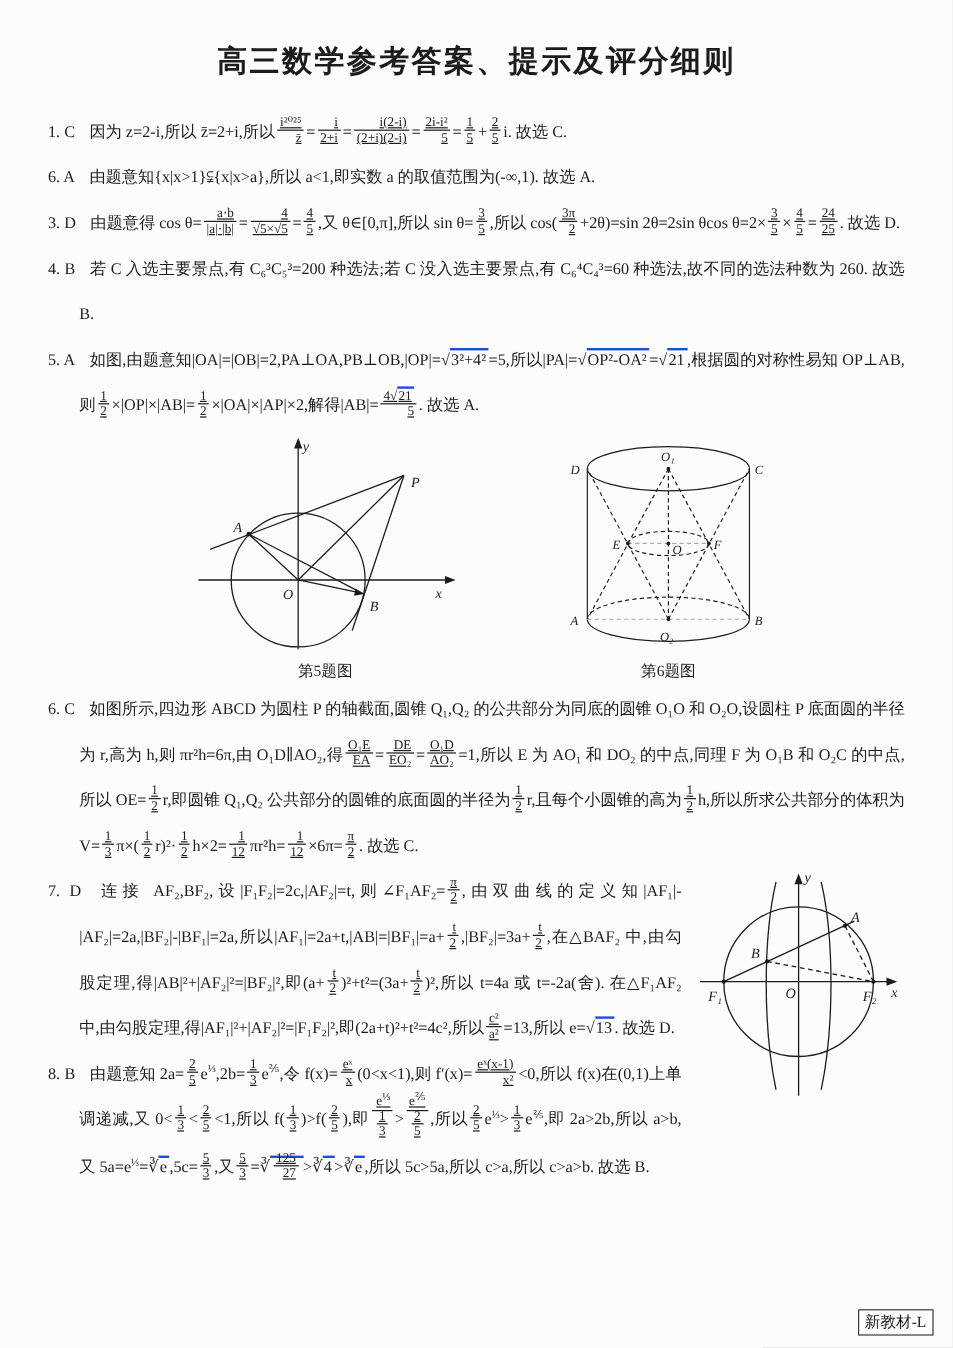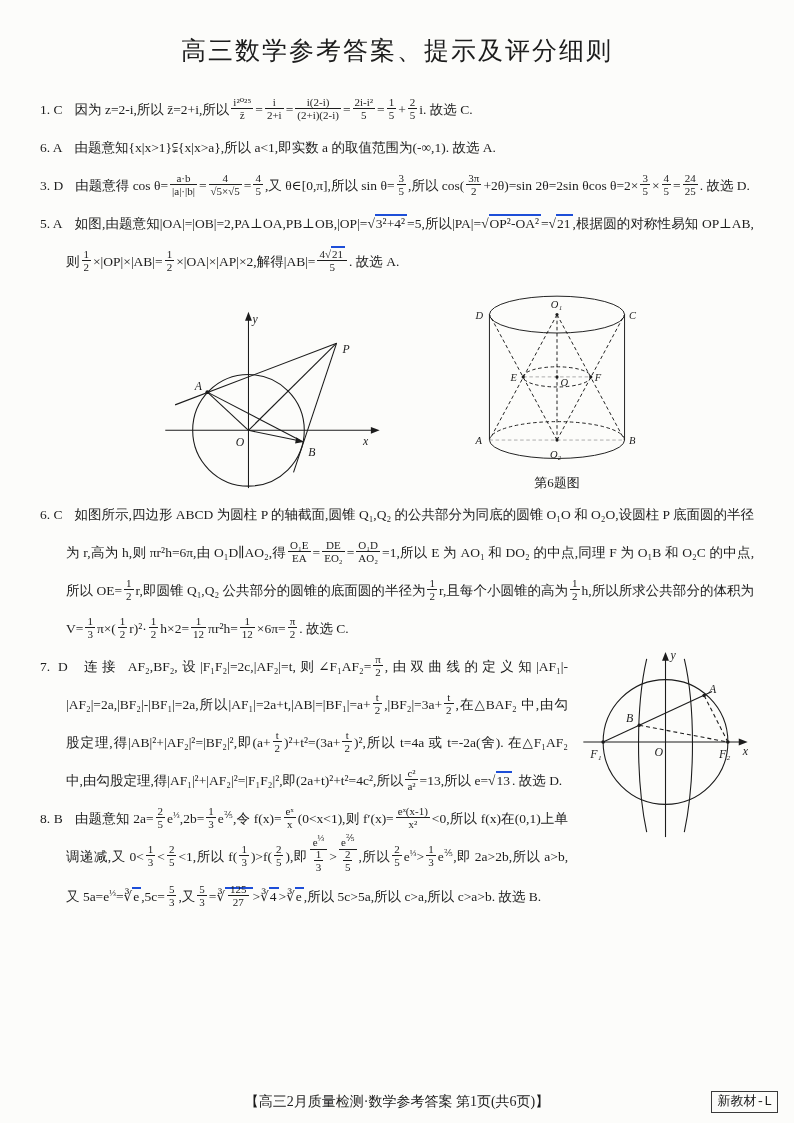--- a/index.html
+++ b/index.html
@@ -1,45 +1,45 @@
 <!DOCTYPE html>
 <html><head>
 <meta charset="utf-8">
 <style>
   html,body{margin:0;padding:0;background:#d9d9d9;}
   .page{width:794px;height:1123px;margin:0 auto;background:#fcfcfa;position:relative;
         overflow:hidden;color:#1c1c1c;
         font-family:"Liberation Serif","DejaVu Serif",serif;}
   .inner{padding:24px 40px 0 40px;}
-  .title{font-family:"Liberation Sans","DejaVu Sans",sans-serif;font-weight:normal;
+  .title{font-family:"Liberation Sans","DejaVu Sans",sans-serif;font-weight:bold;
          font-size:25px;text-align:center;margin:10px 0 24px 0;letter-spacing:2px;}
   .sol{font-size:13.5px;line-height:38px;padding-left:26px;text-indent:-26px;
        text-align:justify;}
   .sid{margin-right:12px;white-space:nowrap;}
   
-  .fr{display:inline-block;vertical-align:middle;text-align:center;font-size:11px;
-      line-height:1.15;margin:0 2px;transform:translateY(-2px);text-indent:0;}
+  .fr{display:inline-block;vertical-align:middle;text-align:right;font-size:11px;
+      line-height:1.15;margin:0 2px;transform:translateY(-2px);text-indent:0;text-decoration:underline;}
   .fn{display:block;border-bottom:1px solid #1c1c1c;padding:0 2px;}
   .fd{display:block;padding:0 2px;}
   .sq{white-space:nowrap;}
   .rb{border-top:2px solid #1d4ed8;padding:0 2px 0 1px;}
   sup{font-size:9px;line-height:0;}
   
   .figrow{display:flex;justify-content:center;align-items:flex-end;gap:80px;
           margin:2px 0 4px 0;}
   .figbox{text-align:center;}
   .figcap{font-size:13px;line-height:18px;margin-top:5px;font-style:normal;}
   .fig7wrap{float:right;width:176px;margin:-2px 0 0 10px;}
   svg{display:block;margin:0 auto;}
   svg text{font-size:12px;font-style:italic;fill:#1c1c1c;
            font-family:"Liberation Serif","DejaVu Serif",serif;}
   .footer{position:absolute;left:0;width:100%;bottom:12px;text-align:center;
           font-size:14px;}
   .ftag{position:absolute;right:16px;bottom:10px;border:1px solid #3a3a3a;
-        padding:0 5px;font-size:13px;line-height:20px;font-family:Liberation Mono, monospace;}
+        padding:0 5px;font-size:13px;line-height:20px;}
 </style>
 </head>
 <body>
 
 <div class="page">
   <div class="inner">
 
     <h1 class="title">高三数学参考答案、提示及评分细则</h1>
 
     <div>
@@ -49,20 +49,23 @@
       </div>
 
       <div class="sol">
         <span class="sid">6. A</span><span class="mth">由题意知{x|x&gt;1}⫋{x|x&gt;a},所以 a&lt;1,即实数 a 的取值范围为(-∞,1). 故选 A.</span>
       </div>
 
       <div class="sol">
         <span class="sid">3. D</span><span class="mth">由题意得 cos θ=<span class="fr"><span class="fn">a·b</span><span class="fd">|a|·|b|</span></span>=<span class="fr"><span class="fn">4</span><span class="fd">√5×√5</span></span>=<span class="fr"><span class="fn">4</span><span class="fd">5</span></span>,又 θ∈[0,π],所以 sin θ=<span class="fr"><span class="fn">3</span><span class="fd">5</span></span>,所以 cos(<span class="fr"><span class="fn">3π</span><span class="fd">2</span></span>+2θ)=sin 2θ=2sin θcos θ=2×<span class="fr"><span class="fn">3</span><span class="fd">5</span></span>×<span class="fr"><span class="fn">4</span><span class="fd">5</span></span>=<span class="fr"><span class="fn">24</span><span class="fd">25</span></span>. 故选 D.</span>
       </div>
 
+      <div class="sol">
+        <span class="sid">4. B</span><span class="mth">若 C 入选主要景点,有 C₆³C₅³=200 种选法;若 C 没入选主要景点,有 C₆⁴C₄³=60 种选法,故不同的选法种数为 260. 故选 B.</span>
+      </div>
 
       <div class="sol">
         <span class="sid">5. A</span><span class="mth">如图,由题意知|OA|=|OB|=2,PA⊥OA,PB⊥OB,|OP|=<span class="sq"><span class="rs">√</span><span class="rb">3²+4²</span></span>=5,所以|PA|=<span class="sq"><span class="rs">√</span><span class="rb">OP²-OA²</span></span>=<span class="sq"><span class="rs">√</span><span class="rb">21</span></span>,根据圆的对称性易知 OP⊥AB,则<span class="fr"><span class="fn">1</span><span class="fd">2</span></span>×|OP|×|AB|=<span class="fr"><span class="fn">1</span><span class="fd">2</span></span>×|OA|×|AP|×2,解得|AB|=<span class="fr"><span class="fn">4<span class="sq"><span class="rs">√</span><span class="rb">21</span></span></span><span class="fd">5</span></span>. 故选 A.</span>
       </div>
 
       <div class="figrow">
 
         <div class="figbox">
           <svg width="240" height="186" viewBox="0 0 240 190">
             <g stroke="#1c1c1c" stroke-width="1.1" fill="none">
@@ -82,20 +85,21 @@
               <polygon points="153,139 144.6,140.4 145.8,134.2"></polygon>
               <circle cx="55" cy="88" r="2"></circle>
             </g>
             <text x="101" y="17">y</text>
             <text x="214" y="142">x</text>
             <text x="84" y="143">O</text>
             <text x="42" y="86">A</text>
             <text x="158" y="153">B</text>
             <text x="193" y="48">P</text>
           </svg>
+          <div class="figcap">第5题图</div>
         </div>
 
         <div class="figbox">
           <svg width="172" height="186" viewBox="0 0 196 212">
             <g stroke="#1c1c1c" stroke-width="1.1" fill="none">
               <ellipse cx="98" cy="36" rx="77" ry="21"></ellipse>
               <line x1="21" y1="36" x2="21" y2="179"></line>
               <line x1="175" y1="36" x2="175" y2="179"></line>
               <path d="M21,179 A77,21 0 0 0 175,179"></path>
               <path d="M21,179 A77,21 0 0 1 175,179" stroke-dasharray="4 3"></path>
@@ -171,15 +175,14 @@
         <span class="sid">7. D</span><span class="mth">连接 AF₂,BF₂,设|F₁F₂|=2c,|AF₂|=t,则∠F₁AF₂=<span class="fr"><span class="fn">π</span><span class="fd">2</span></span>,由双曲线的定义知|AF₁|-|AF₂|=2a,|BF₂|-|BF₁|=2a,所以|AF₁|=2a+t,|AB|=|BF₁|=a+<span class="fr"><span class="fn">t</span><span class="fd">2</span></span>,|BF₂|=3a+<span class="fr"><span class="fn">t</span><span class="fd">2</span></span>,在△BAF₂ 中,由勾股定理,得|AB|²+|AF₂|²=|BF₂|²,即(a+<span class="fr"><span class="fn">t</span><span class="fd">2</span></span>)²+t²=(3a+<span class="fr"><span class="fn">t</span><span class="fd">2</span></span>)²,所以 t=4a 或 t=-2a(舍). 在△F₁AF₂ 中,由勾股定理,得|AF₁|²+|AF₂|²=|F₁F₂|²,即(2a+t)²+t²=4c²,所以<span class="fr"><span class="fn">c²</span><span class="fd">a²</span></span>=13,所以 e=<span class="sq"><span class="rs">√</span><span class="rb">13</span></span>. 故选 D.</span>
       </div>
 
       <div class="sol">
         <span class="sid">8. B</span><span class="mth">由题意知 2a=<span class="fr"><span class="fn">2</span><span class="fd">5</span></span>e<sup>⅓</sup>,2b=<span class="fr"><span class="fn">1</span><span class="fd">3</span></span>e<sup>⅖</sup>,令 f(x)=<span class="fr"><span class="fn">eˣ</span><span class="fd">x</span></span>(0&lt;x&lt;1),则 f′(x)=<span class="fr"><span class="fn">eˣ(x-1)</span><span class="fd">x²</span></span>&lt;0,所以 f(x)在(0,1)上单调递减,又 0&lt;<span class="fr"><span class="fn">1</span><span class="fd">3</span></span>&lt;<span class="fr"><span class="fn">2</span><span class="fd">5</span></span>&lt;1,所以 f(<span class="fr"><span class="fn">1</span><span class="fd">3</span></span>)&gt;f(<span class="fr"><span class="fn">2</span><span class="fd">5</span></span>),即<span class="fr"><span class="fn">e<sup>⅓</sup></span><span class="fd"><span class="fr"><span class="fn">1</span><span class="fd">3</span></span></span></span>&gt;<span class="fr"><span class="fn">e<sup>⅖</sup></span><span class="fd"><span class="fr"><span class="fn">2</span><span class="fd">5</span></span></span></span>,所以<span class="fr"><span class="fn">2</span><span class="fd">5</span></span>e<sup>⅓</sup>&gt;<span class="fr"><span class="fn">1</span><span class="fd">3</span></span>e<sup>⅖</sup>,即 2a&gt;2b,所以 a&gt;b,又 5a=e<sup>⅓</sup>=<span class="sq"><span class="rs">∛</span><span class="rb">e</span></span>,5c=<span class="fr"><span class="fn">5</span><span class="fd">3</span></span>,又<span class="fr"><span class="fn">5</span><span class="fd">3</span></span>=<span class="sq"><span class="rs">∛</span><span class="rb"><span class="fr"><span class="fn">125</span><span class="fd">27</span></span></span></span>&gt;<span class="sq"><span class="rs">∛</span><span class="rb">4</span></span>&gt;<span class="sq"><span class="rs">∛</span><span class="rb">e</span></span>,所以 5c&gt;5a,所以 c&gt;a,所以 c&gt;a&gt;b. 故选 B.</span>
       </div>
 
     </div>
   </div>
 
-  <div class="footer">【高三2月质量检测·数学参考答案  第1页(共6页)】</div>
   <div class="ftag">新教材-L</div>
 </div>
 
 </body></html>

